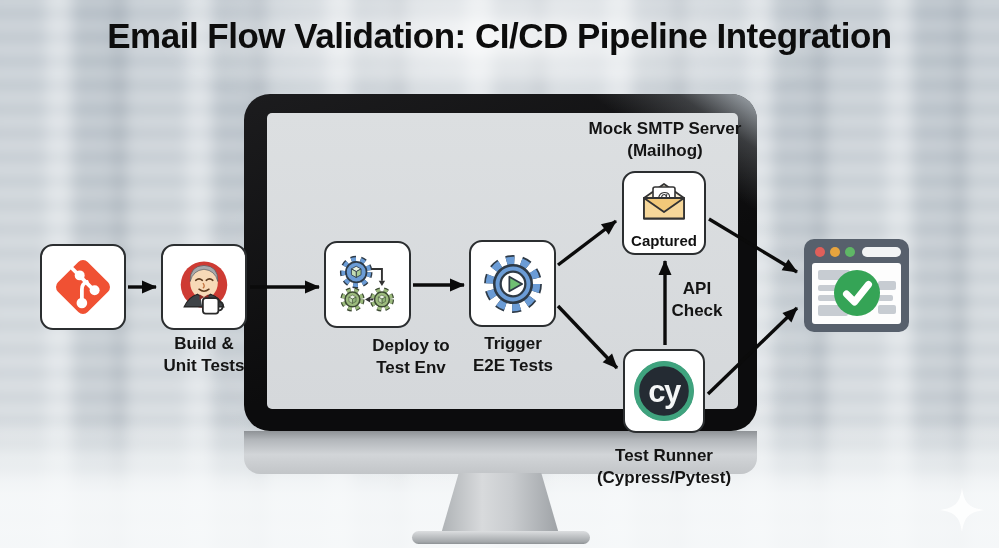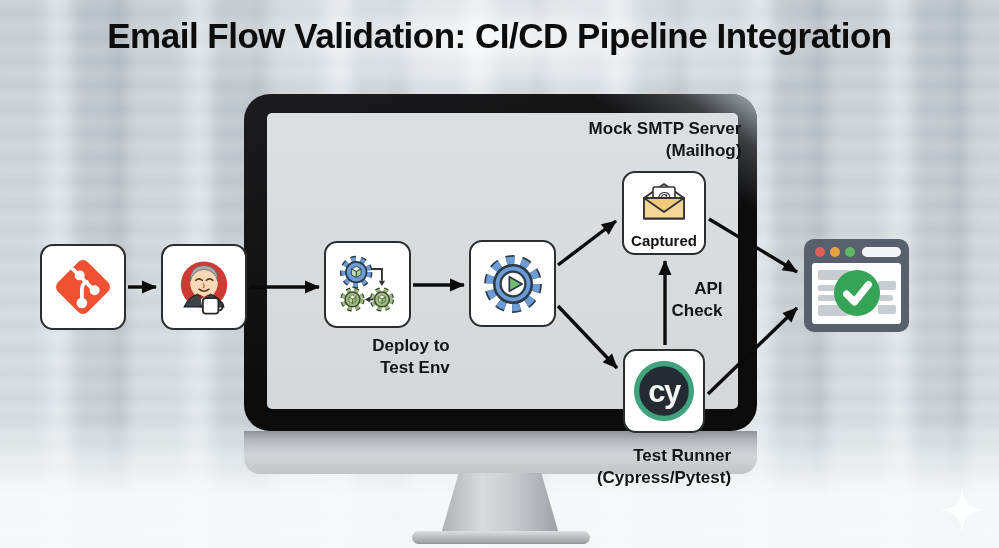--- a/index.html
+++ b/index.html
@@ -34,21 +34,21 @@
          background:linear-gradient(180deg,#8e9296 0%,#b2b6ba 20%,#d2d5d8 55%,#c2c5c8 100%);}
   .neck{position:absolute;left:441px;top:473px;width:118px;height:61px;
          clip-path:polygon(15% 0,85% 0,100% 100%,0 100%);
          background:linear-gradient(90deg,#aeb2b5 0%,#d8dadc 35%,#c9cccf 60%,#9ea2a6 100%);}
   .base{position:absolute;left:412px;top:531px;width:178px;height:13px;border-radius:8px;
          background:linear-gradient(180deg,#dcdee0,#a2a6a9 85%,#8c9093);}
 
   
   .box{position:absolute;background:#fff;border:2.5px solid #2b2e30;border-radius:13px;
        display:flex;flex-direction:column;align-items:center;justify-content:center;}
-  .lbl{position:absolute;transform:translateX(-50%);text-align:right;white-space:pre-line;
+  .lbl{position:absolute;transform:translateX(-50%);text-align:center;white-space:pre-line;
        font-size:17px;line-height:22px;font-weight:700;color:#141414;}
   .badge-text{font-size:15px;font-weight:700;color:#111;margin-top:9px;}
   svg text{font-family:"Liberation Sans","DejaVu Sans",sans-serif;}
 
   .arrows{position:absolute;inset:0;pointer-events:none;}
   .sparkle{position:absolute;left:939px;top:487px;opacity:.9;}
 </style>
 </head>
 <body>
 
@@ -110,20 +110,22 @@
       </g>
       <path d="M27,24.5 q2.4,3 0,4.6" stroke="#c1713d" stroke-width="1.2" fill="none"></path>
       <path d="M10,46 Q14,37 22,34.5 L28,38.5 L34,34.5 Q42,37 46,46 Z" fill="#3E4347" stroke="#222" stroke-width="1"></path>
       <polygon points="24.5,34.5 28,38.5 31.5,34.5 30,44 26,44" fill="#fff"></polygon>
       <polygon points="24,34.5 28,37 24,39.8" fill="#8E2B25"></polygon>
       <polygon points="32,34.5 28,37 32,39.8" fill="#8E2B25"></polygon>
       <rect x="27" y="38" width="14" height="14" rx="2.5" fill="#fff" stroke="#2a2a2a" stroke-width="1.6"></rect>
       <path d="M41,41 q5,0.5 4,5 q-1,3.5 -4,3" fill="none" stroke="#2a2a2a" stroke-width="1.6"></path>
     </svg>
   </div>
+  <div class="lbl" style="left:204px;top:333px;">Build &amp;
+Unit Tests</div>
 
   <div class="box" style="left:324px;top:241px;width:87px;height:87px;">
     <svg width="60" height="60" viewBox="0 0 56 56">
       <g transform="translate(17,16)">
         <circle r="12" fill="none" stroke="#2E3A46" stroke-width="6.4" stroke-dasharray="4.4 4.2"></circle>
         <circle r="12" fill="none" stroke="#6B9CD6" stroke-width="3.8" stroke-dasharray="4.4 4.2"></circle>
         <circle r="9.6" fill="#6B9CD6" stroke="#2E3A46" stroke-width="1.6"></circle>
         <g stroke="#2E3A46" stroke-width="0.8">
           <polygon points="0,-5.5 4.5,-3 0,-0.5 -4.5,-3" fill="#EAF3E4"></polygon>
           <polygon points="0,-0.5 4.5,-3 4.5,2.5 0,5" fill="#A9CD96"></polygon>
@@ -163,20 +165,22 @@
     <svg width="64" height="64" viewBox="0 0 56 56">
       <g transform="translate(28,28)">
         <circle r="20.5" fill="none" stroke="#2E3A46" stroke-width="9.6" stroke-dasharray="6.9 6.0"></circle>
         <circle r="20.5" fill="none" stroke="#6B9CD6" stroke-width="6.6" stroke-dasharray="6.9 6.0"></circle>
         <circle r="16.4" fill="#6B9CD6" stroke="#2E3A46" stroke-width="2.2"></circle>
         <circle r="10.8" fill="#fff" stroke="#2E3A46" stroke-width="2"></circle>
         <polygon points="-3.2,-6.4 8,0 -3.2,6.4" fill="#6FBF73" stroke="#2E3A46" stroke-width="1.5" stroke-linejoin="round"></polygon>
       </g>
     </svg>
   </div>
+  <div class="lbl" style="left:513px;top:333px;">Trigger
+E2E Tests</div>
 
   <div class="lbl" style="left:665px;top:118px;">Mock SMTP Server
 (Mailhog)</div>
   <div class="box" style="left:622px;top:171px;width:84px;height:84px;padding-top:4px;">
     <svg width="46" height="42" viewBox="0 0 46 42">
       <polygon points="3,17 23,3 43,17" fill="#F8EED6" stroke="#333" stroke-width="1.8" stroke-linejoin="round"></polygon>
       <rect x="12" y="6" width="22" height="21" rx="2" fill="#fff" stroke="#333" stroke-width="1.6"></rect>
       <text x="23" y="21" text-anchor="middle" font-size="14" font-weight="bold" fill="#333">@</text>
       <path d="M3,17 L43,17 L43,37.5 L3,37.5 Z" fill="#F2C879" stroke="#333" stroke-width="1.8" stroke-linejoin="round"></path>
       <polygon points="3,17 23,31 43,17 43,37.5 3,37.5" fill="#F6D79A" stroke="#333" stroke-width="1.8" stroke-linejoin="round"></polygon>

